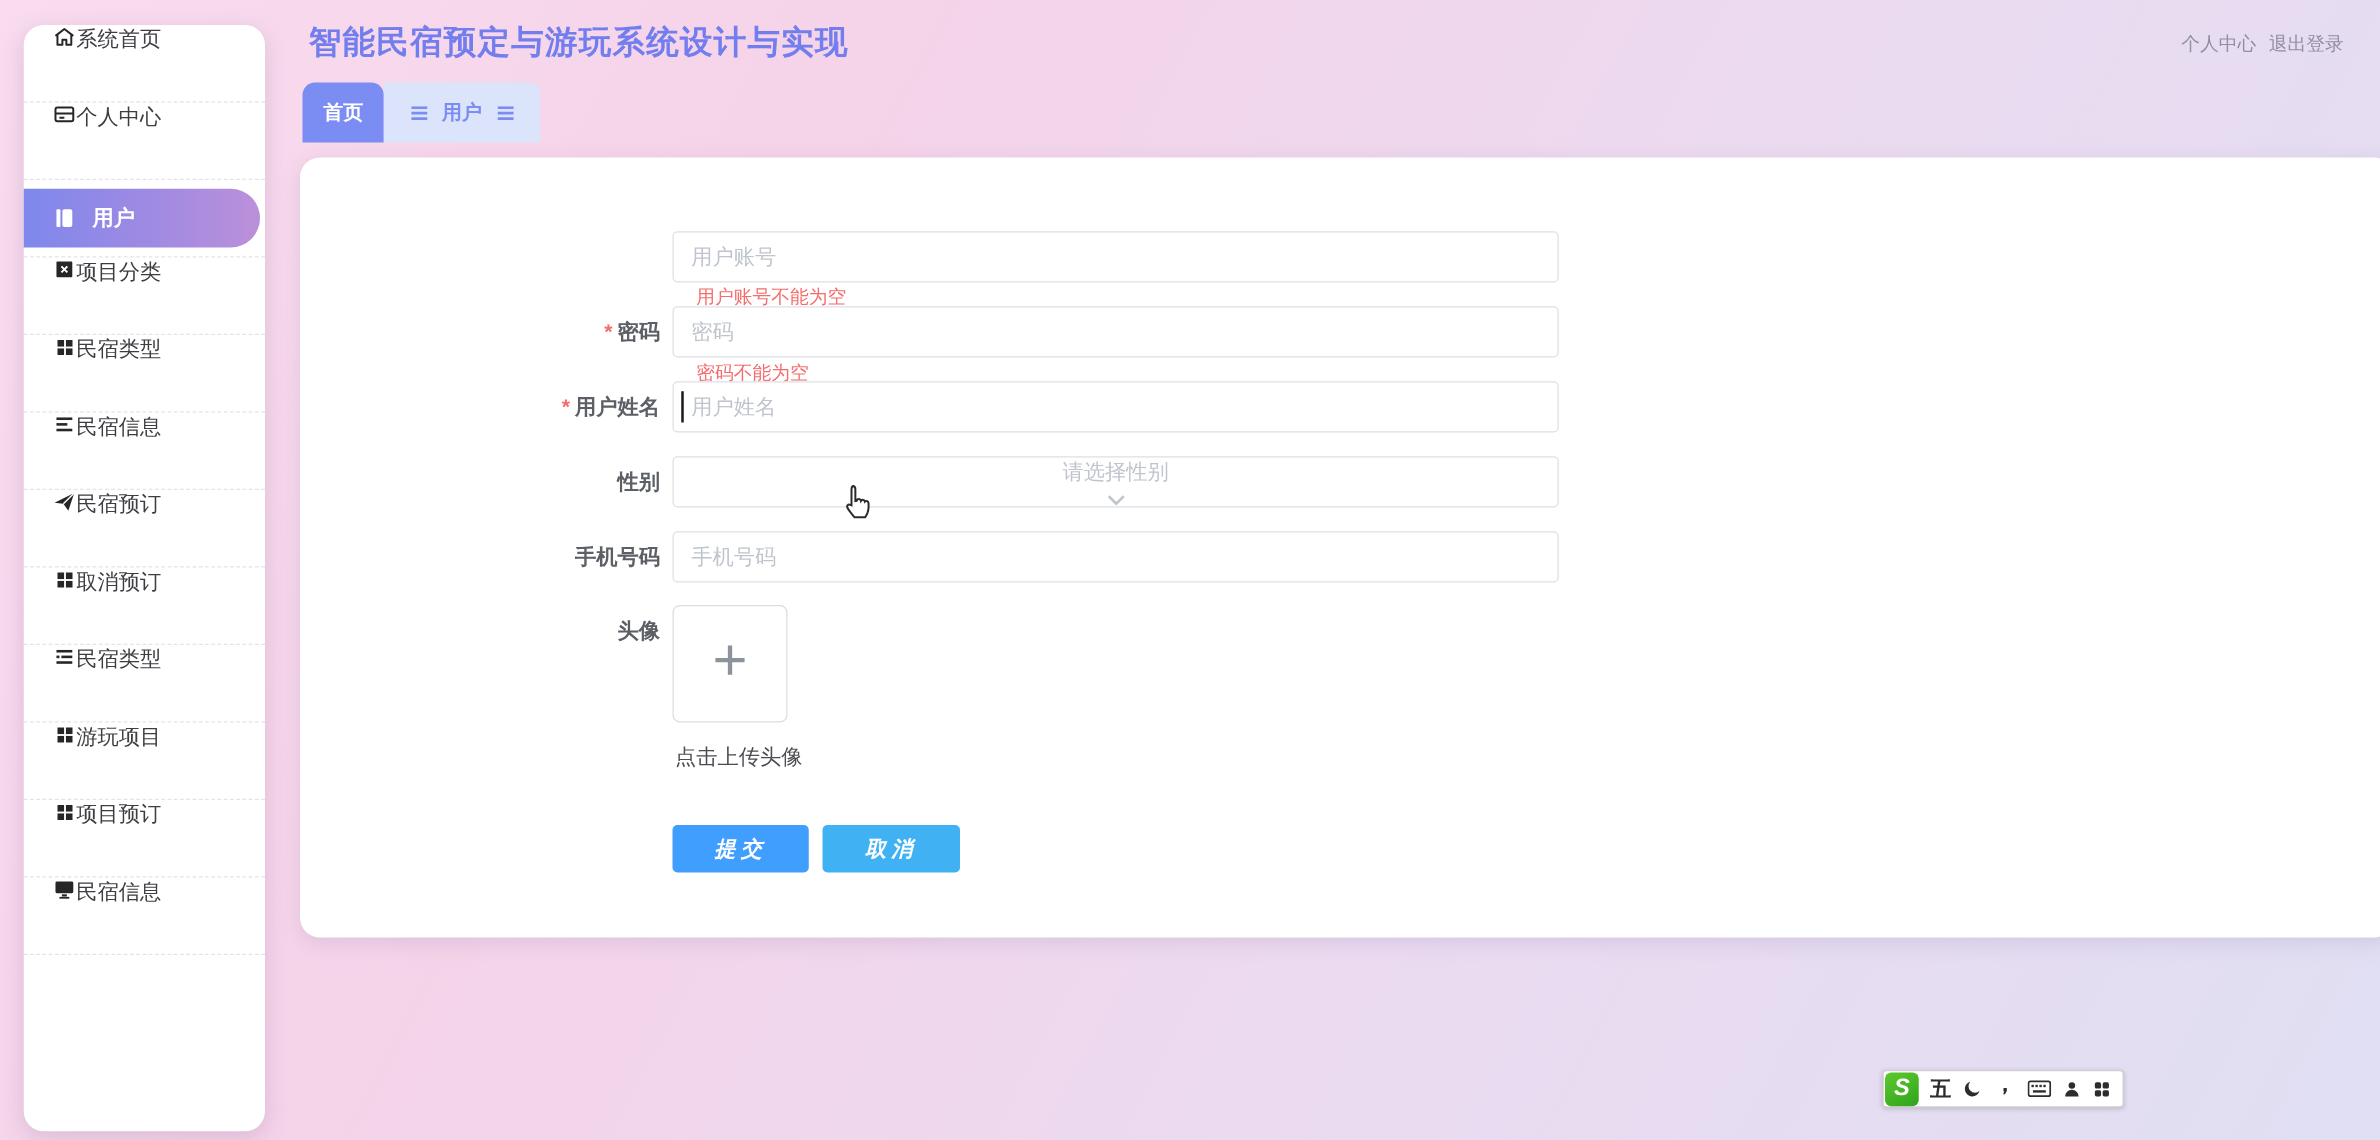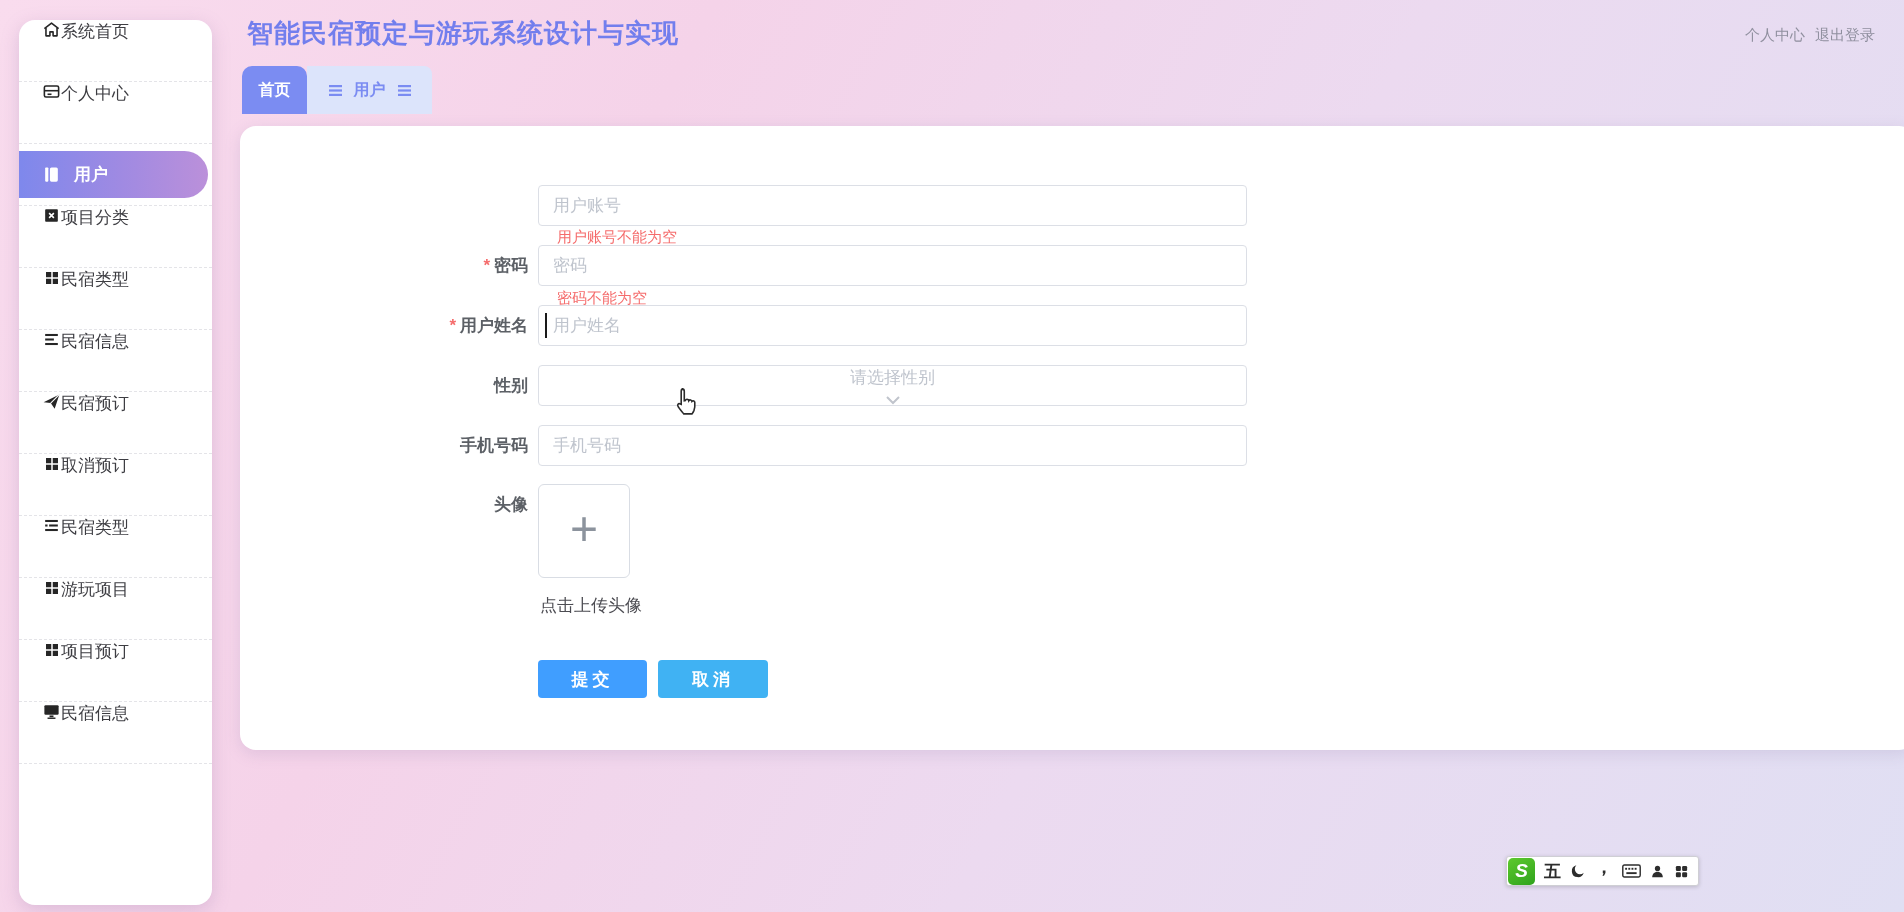--- a/index.html
+++ b/index.html
@@ -45,21 +45,21 @@
   .err{position:absolute;left:557px;font-size:15px;color:#f56c6c;}
   .sel{position:absolute;left:538px;width:709px;height:41px;border:1px solid #dcdfe6;border-radius:4px;
     background:#fff;box-sizing:border-box;display:flex;align-items:center;padding:0 14px;cursor:pointer;}
   .sel .ph{font-size:17px;color:#bfc4cd;flex:1;}
   .caret{position:absolute;left:545px;top:313px;width:2px;height:25px;background:#1a1a1a;}
   .upload{position:absolute;left:538px;top:484px;width:90px;height:92px;border:1px solid #d9dde4;
     border-radius:6px;background:#fff;display:flex;align-items:center;justify-content:center;cursor:pointer;}
   .upload .plus{font-size:48px;font-weight:300;color:#8c939d;line-height:1;margin-top:-4px;}
   .hint{position:absolute;left:540px;top:594px;font-size:17px;color:#4c4c52;}
   .btn{position:absolute;top:660px;height:38px;border:none;border-radius:4px;color:#fff;font-size:17px;
-    font-weight:600;letter-spacing:4px;cursor:pointer;font-family:"Liberation Sans","DejaVu Sans",sans-serif;}
+    font-weight:600;letter-spacing:4px;cursor:pointer;font-family:"Liberation Sans","DejaVu Sans",sans-serif;font-style:italic;}
   .btn-submit{left:538px;width:109px;background:#409eff;}
   .btn-cancel{left:658px;width:110px;background:#40b2f3;}
 
   
   .cursor{position:absolute;left:672px;top:386px;pointer-events:none;}
 
   
   .ime{position:absolute;left:1506px;top:856px;height:30px;background:#fff;border:1px solid #cfcfd4;
     border-radius:3px;box-shadow:0 1px 4px rgba(0,0,0,.18);display:flex;align-items:center;gap:9px;
     padding:1px 9px 1px 1px;box-sizing:border-box;}

